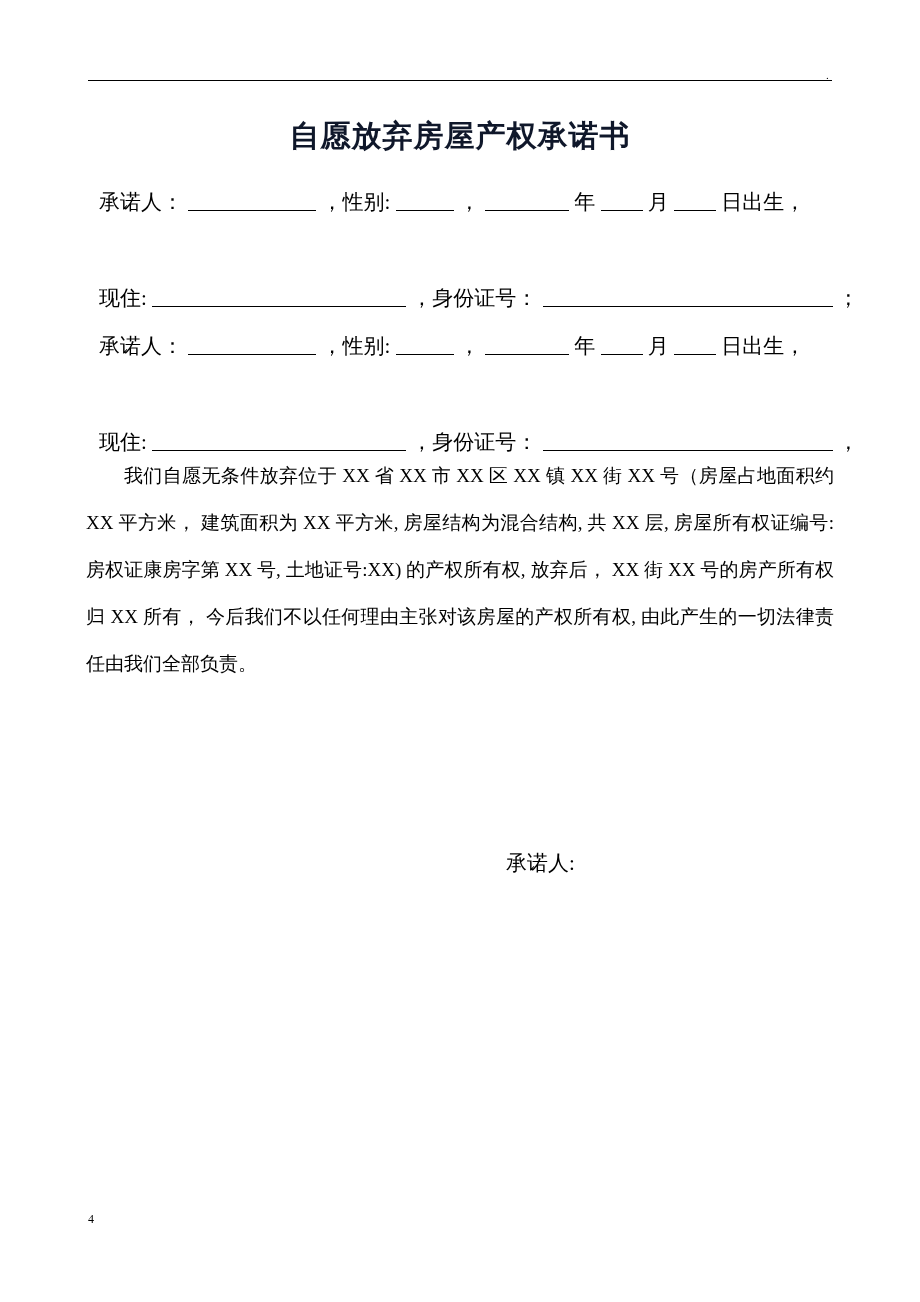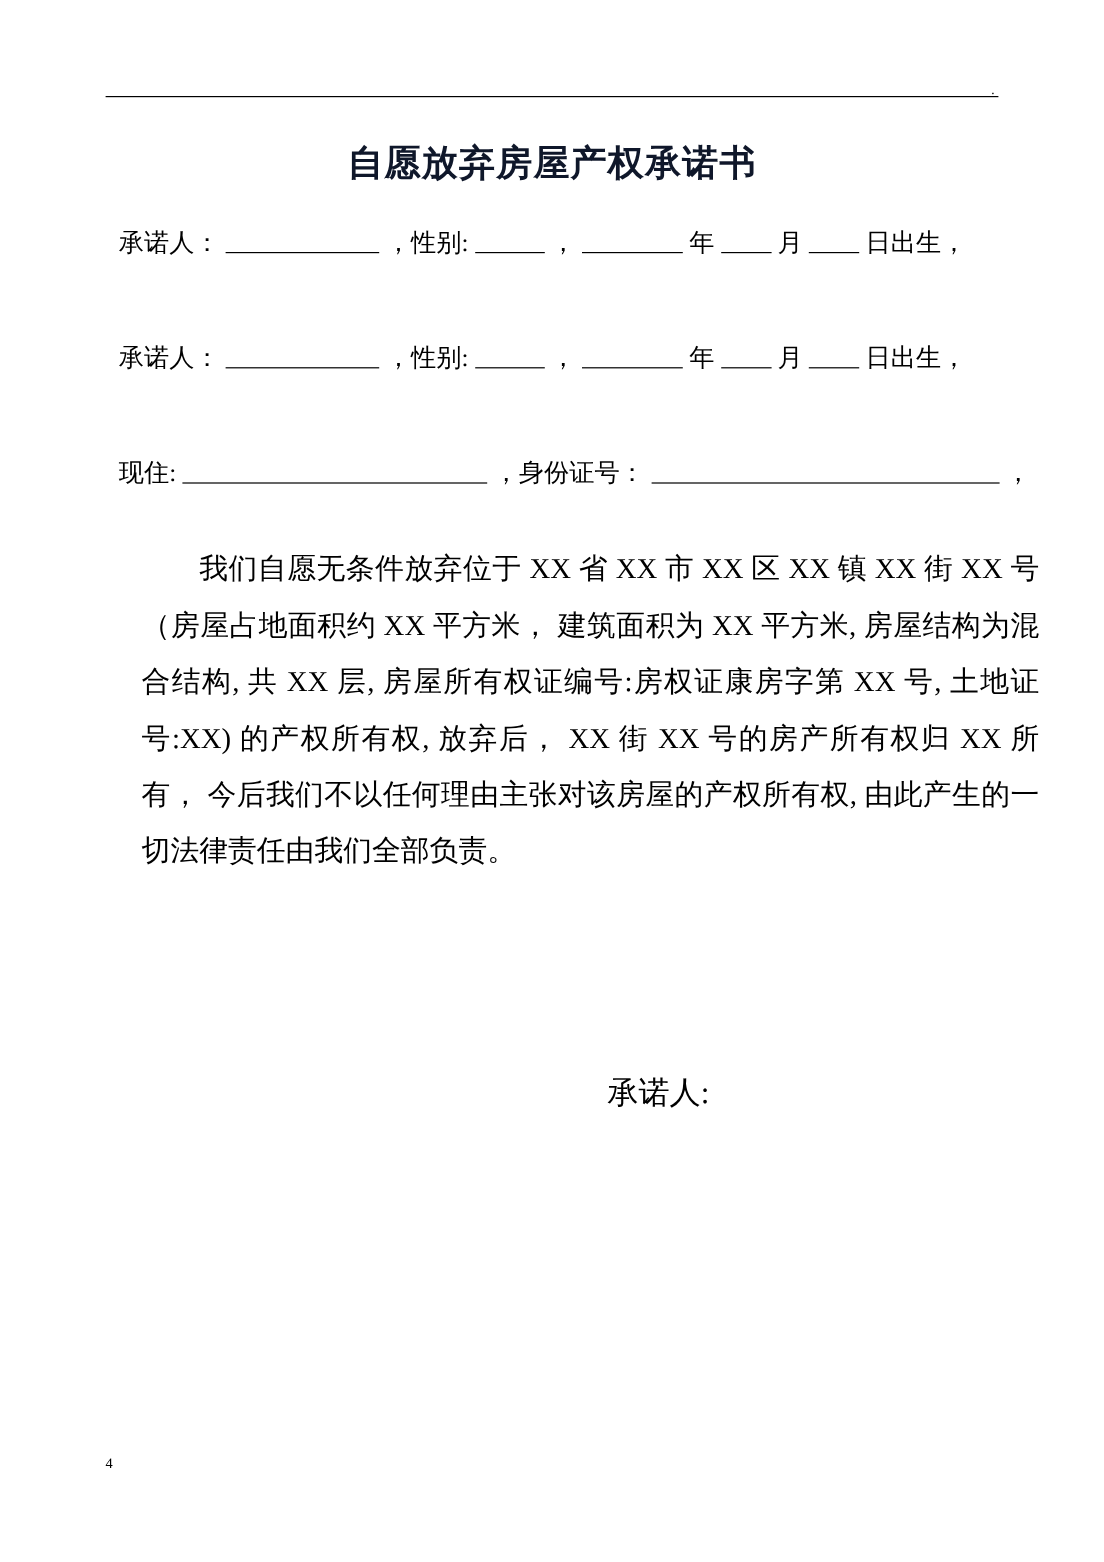--- a/index.html
+++ b/index.html
@@ -74,38 +74,37 @@
   .b-day     { width: 42px; }
   .b-addr    { width: 254px; }
   .b-id      { width: 290px; }
 
   .gap-line { height: 48px; }
 
   .para {
     position: absolute;
     left: 86px;
     width: 748px;
-    font-size: 24px;
+    font-size: 19px;
     line-height: 47px;
     text-align: justify;
     text-justify: inter-ideograph;
-    margin-left: 32px;
   }
   .para p {
     margin: 0;
     text-indent: 2em;
   }
   .para-main { top: 452px; }
   .para-note { top: 732px; }
 
   .sign-block {
     position: absolute;
     left: 506px;
-    top: 875px;
-    font-size: 26px;
+    top: 828px;
+    font-size: 21px;
     line-height: 71px;
   }
   .sign-line { white-space: nowrap; }
   .sp-wide { display: inline-block; width: 46px; }
   .sp-med  { display: inline-block; width: 34px; }
 
   .footer-mark {
     position: absolute;
     left: 88px;
     top: 1212px;
@@ -135,20 +134,27 @@
       <span class="blank b-year"></span>
       <span>年</span>
       <span class="blank b-month"></span>
       <span>月</span>
       <span class="blank b-day"></span>
       <span>日出生，</span>
     </div>
 
     <div class="gap-line"></div>
 
+    <div class="line">
+      <span>现住:</span>
+      <span class="blank b-addr"></span>
+      <span>，身份证号：</span>
+      <span class="blank b-id"></span>
+      <span>；</span>
+    </div>
 
     <div class="line">
       <span>承诺人：</span>
       <span class="blank b-name"></span>
       <span>，性别:</span>
       <span class="blank b-sex"></span>
       <span>，</span>
       <span class="blank b-year"></span>
       <span>年</span>
       <span class="blank b-month"></span>

